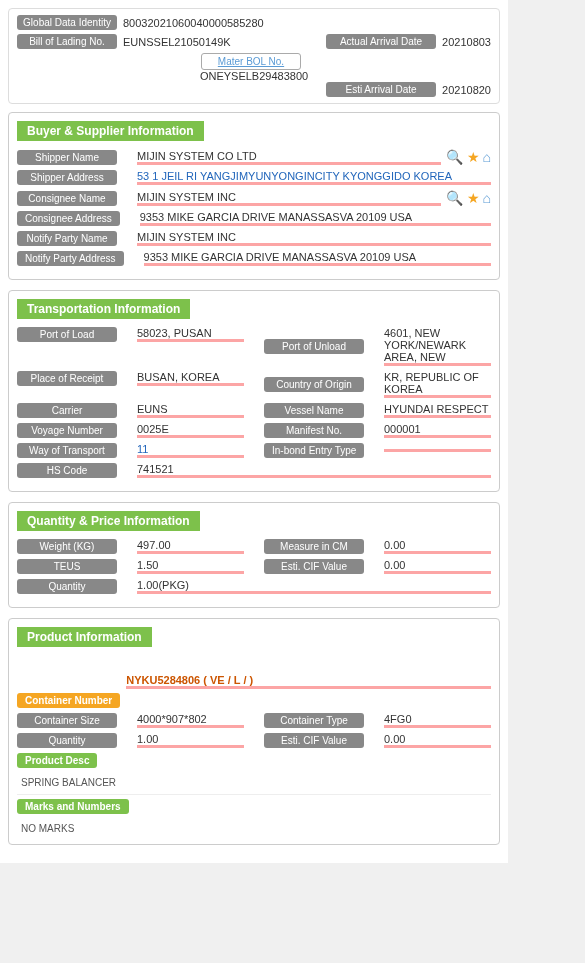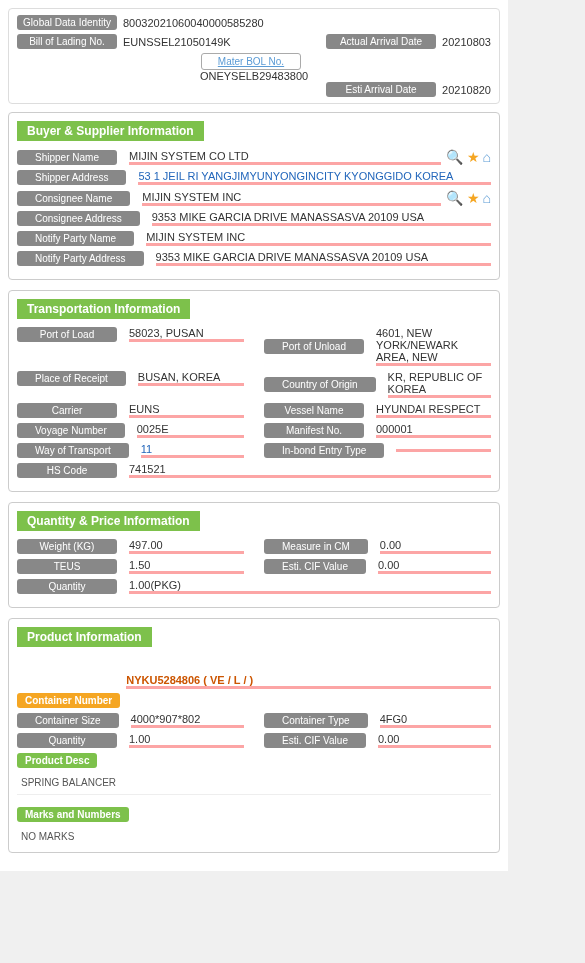--- a/index.html
+++ b/index.html
@@ -88,25 +88,25 @@
     
     .field-row {
       display: flex;
       align-items: center;
       margin-bottom: 5px;
     }
     .field-label {
       background: #888;
       color: #fff;
       border-radius: 3px;
-      padding: 2px 18px;
+      padding: 2px 8px;
       font-size: 10px;
       min-width: 100px;
       text-align: center;
-      margin-right: 12px;
+      margin-right: 20px;
       white-space: nowrap;
     }
     .field-value {
       font-size: 11px;
       color: #333;
       flex: 1;
       border-bottom: 3px solid #fca5a5;
       padding-bottom: 0;
     }
     .field-value.blue { color: #2266bb; }
@@ -159,21 +159,20 @@
     .marks-btn {
       display: inline-block;
       background: #7dc14b;
       color: #fff;
       border-radius: 3px;
       padding: 2px 8px;
       font-size: 10px;
       font-weight: bold;
       cursor: pointer;
       margin-bottom: 3px;
-      margin-top: 8px;
     }
     .static-text {
       font-size: 10px;
       color: #555;
       padding: 2px 4px;
     }
     .divider {
       border: none;
       border-top: 1px solid #eee;
       margin: 4px 0;

